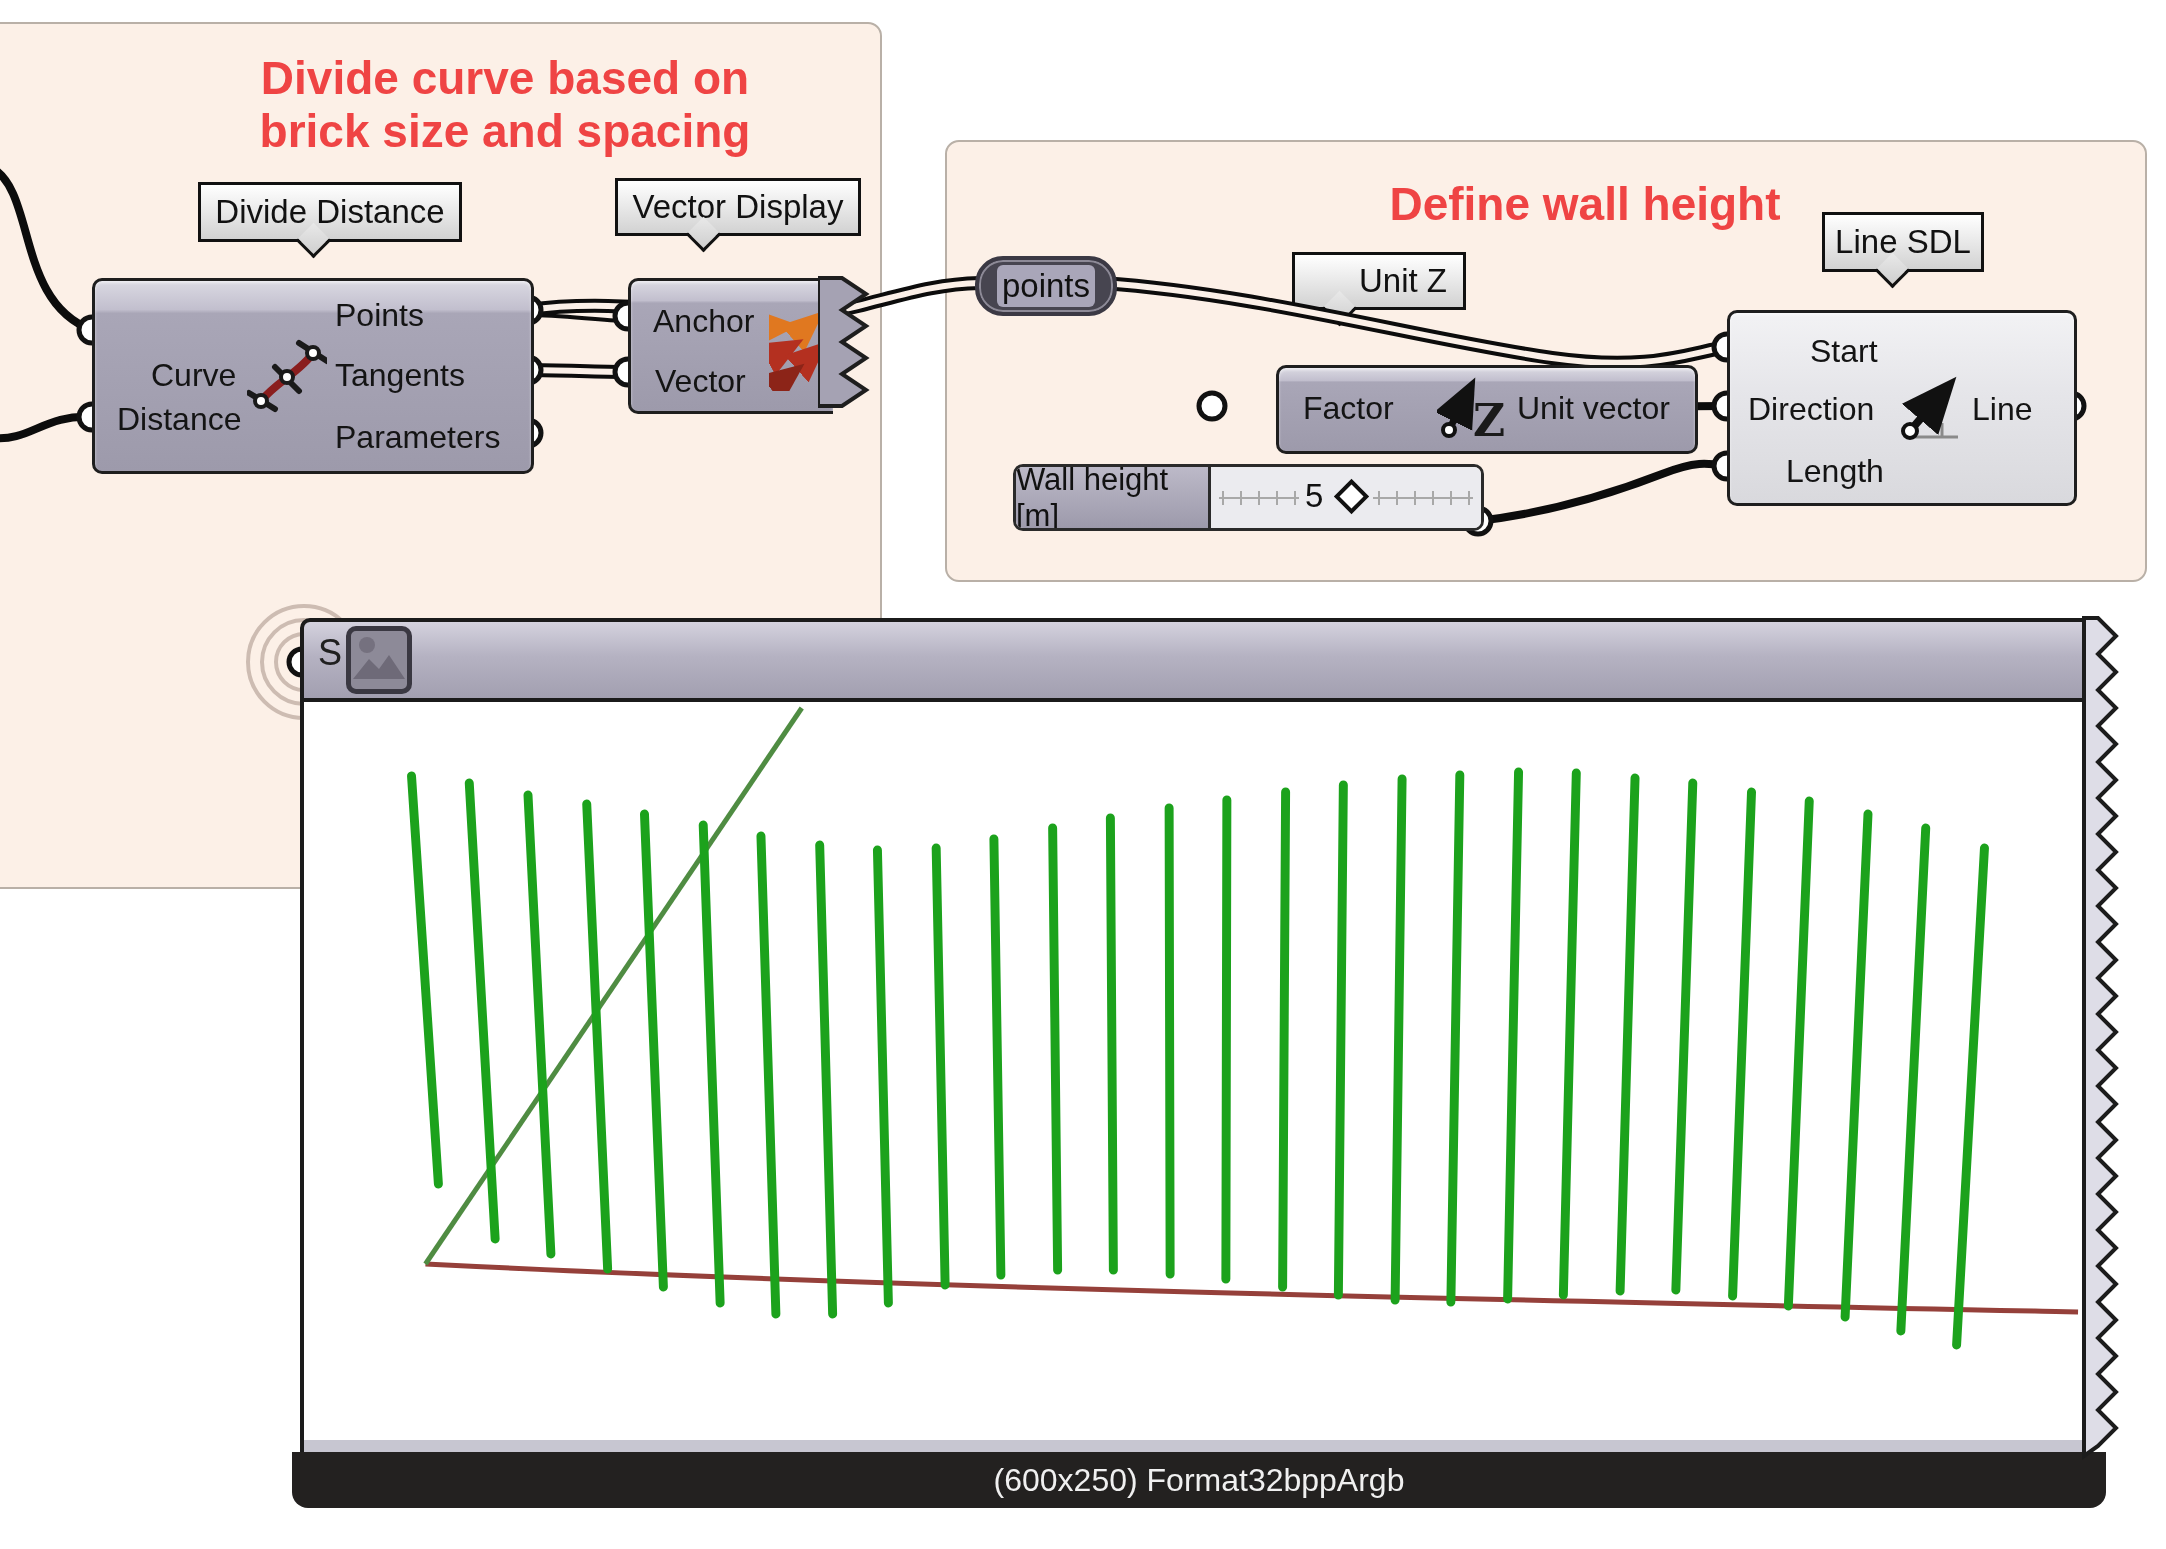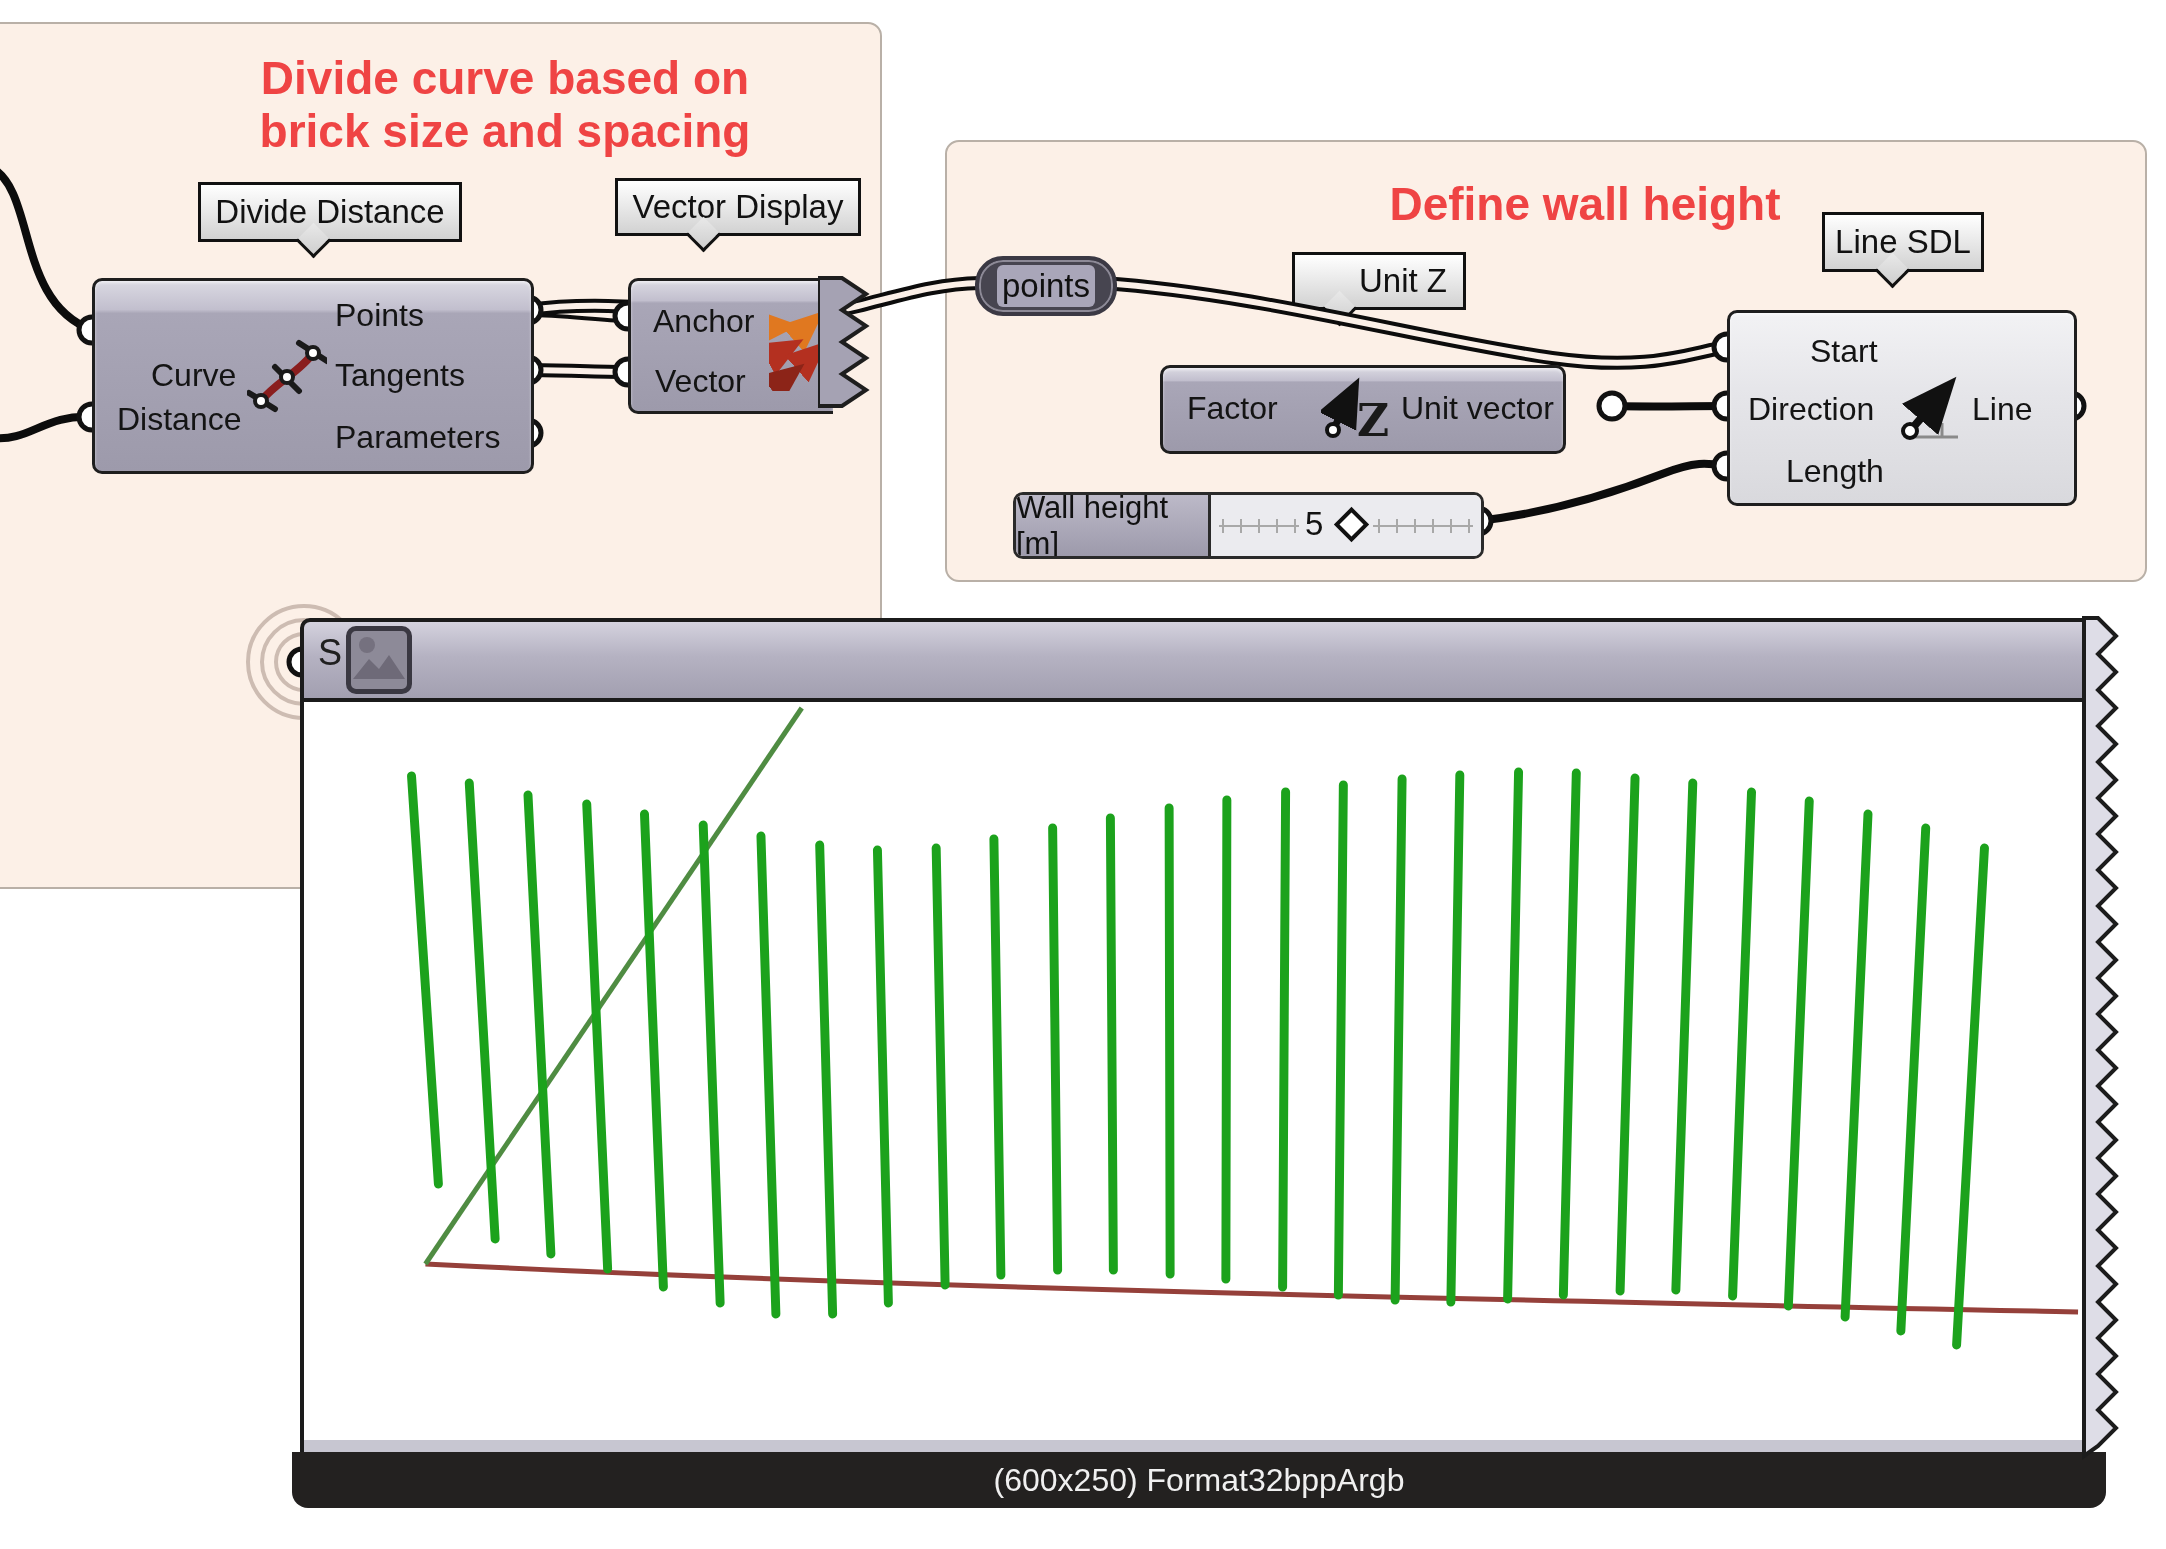--- a/index.html
+++ b/index.html
@@ -175,36 +175,36 @@
     </svg>
   </div>
   <svg id="vd-zig" width="56" height="142" viewBox="0 0 56 142">
     <path d="M0,6 L24,6 L48,22 L24,38 L48,54 L24,70 L48,86 L24,102 L48,118 L24,134 L0,134 Z" fill="#a5a2b3" stroke="#1e1e1e" stroke-width="4"></path>
   </svg>
 
   <div class="capsule" style="left:975px;top:256px;width:134px;height:52px;">
     <div class="capsule-inner">points</div>
   </div>
 
-  <div class="comp" style="left:1160px;top:365px;width:400px;height:83px;">
+  <div class="comp" style="left:1276px;top:365px;width:400px;height:83px;padding-left:16px;">
     <span class="lbl" style="left:24px;top:22px;">Factor</span>
     <span class="lbl" style="left:238px;top:22px;">Unit vector</span>
     <svg style="position:absolute;left:158px;top:8px;" width="70" height="66" viewBox="0 0 70 66">
       <defs>
           <marker id="mb" markerWidth="8" markerHeight="8" refX="5" refY="3" orient="auto">
             <path d="M0,0 L7,3 L0,6 Z" fill="#111"></path>
           </marker>
         </defs>
       <line x1="12" y1="54" x2="32" y2="14" stroke="#111" stroke-width="7" marker-end="url(#mb)"></line>
       <circle cx="12" cy="54" r="6" fill="#fff" stroke="#111" stroke-width="4"></circle>
       <text x="36" y="60" font-family="DejaVu Serif, serif" font-weight="bold" font-size="44" fill="#1a1a1a">Z</text>
     </svg>
   </div>
 
-  <div class="slider" style="left:1013px;top:492px;width:465px;height:61px;">
+  <div class="slider" style="left:1013px;top:464px;width:465px;height:61px;">
     <div class="slider-label">Wall height [m]</div>
     <div class="slider-track">
       <svg width="270" height="61" viewBox="0 0 270 61">
         <g stroke="#a8a8a8" stroke-width="2">
           <line x1="8" y1="31" x2="88" y2="31"></line>
             <line x1="162" y1="31" x2="262" y2="31"></line>
           <line x1="12" y1="24" x2="12" y2="38"></line>
             <line x1="30" y1="24" x2="30" y2="38"></line>
           <line x1="48" y1="24" x2="48" y2="38"></line>
             <line x1="66" y1="24" x2="66" y2="38"></line>

